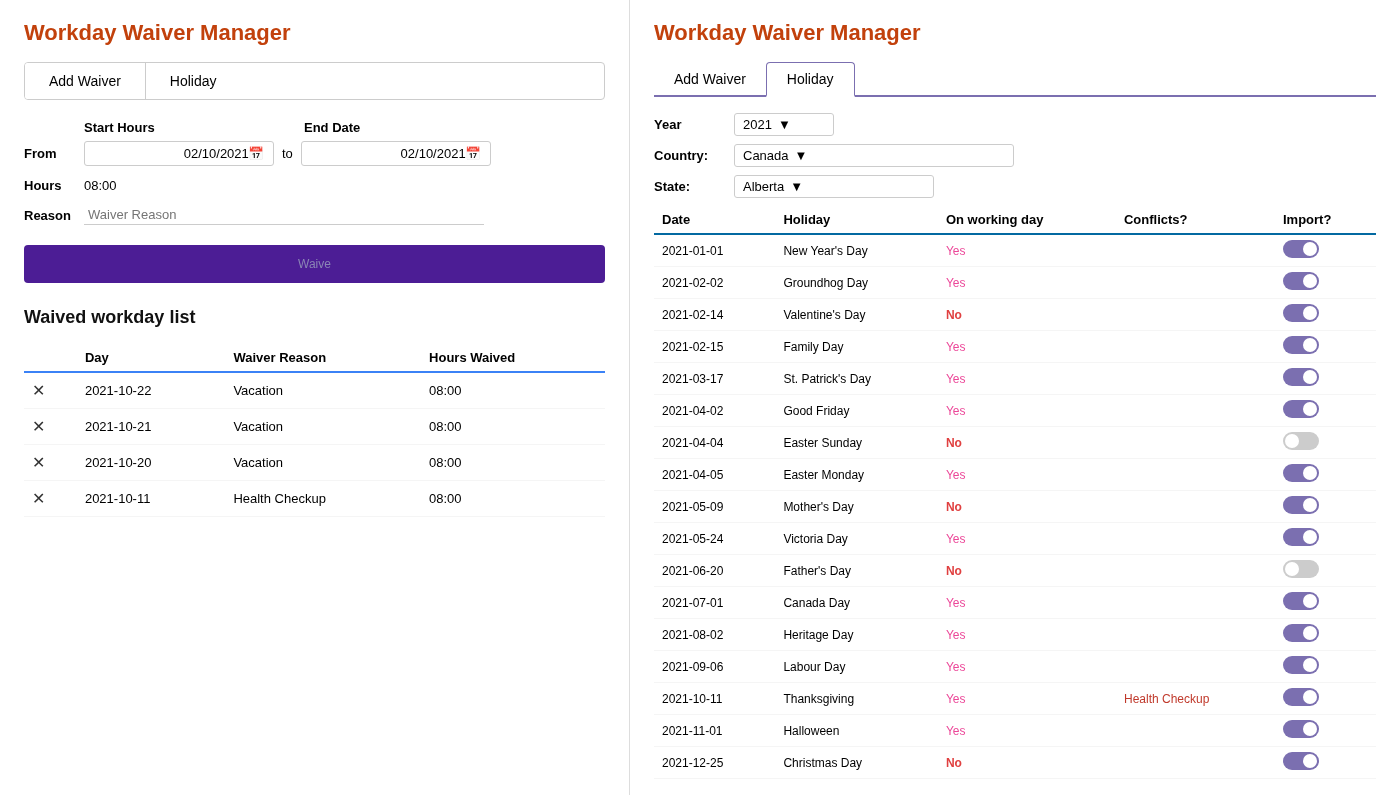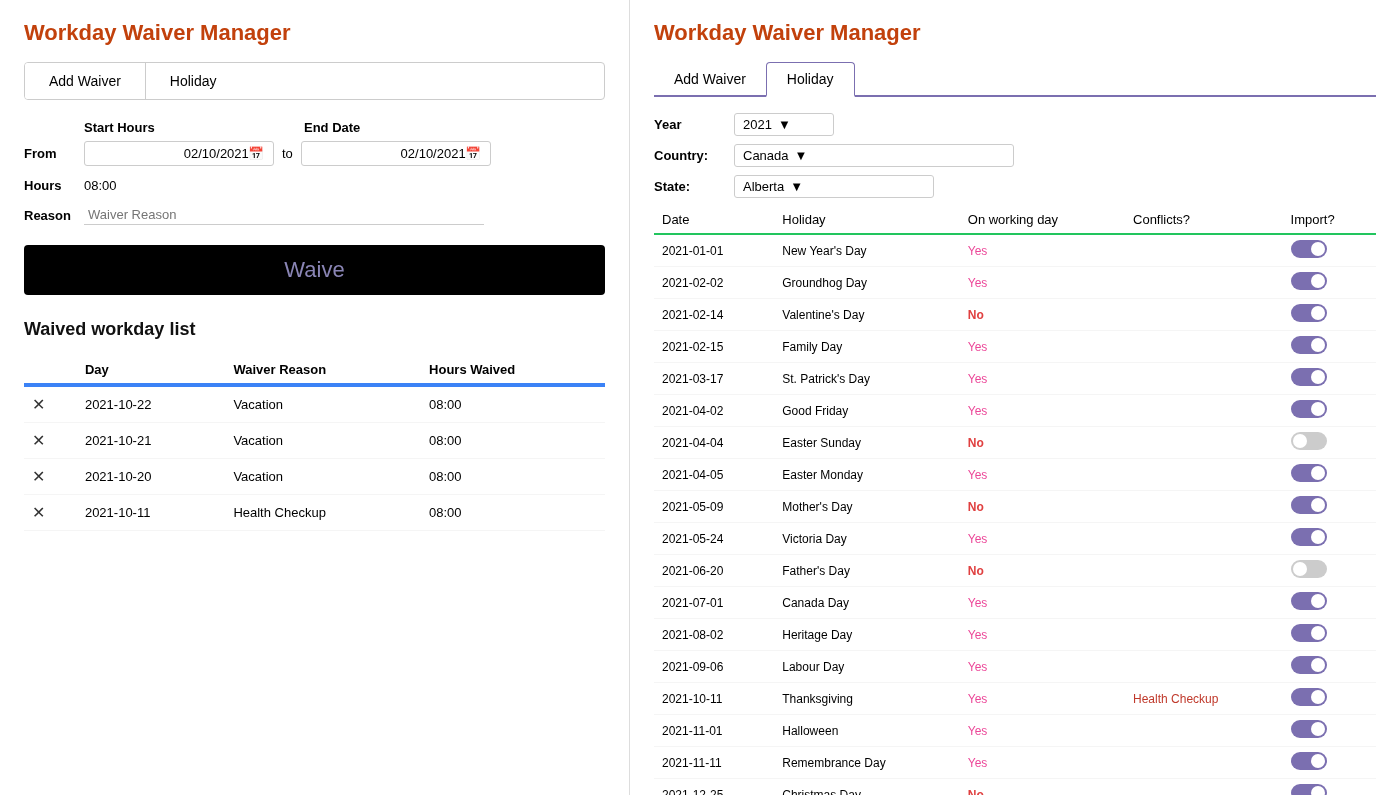--- a/index.html
+++ b/index.html
@@ -133,24 +133,24 @@
       padding: 2px 4px;
       font-size: 13px;
       color: #aaa;
       outline: none;
     }
 
     .waive-btn {
       display: block;
       width: 100%;
       padding: 12px;
-      background: #000000;
+      background: #4c1d95;
       border: none;
       border-radius: 4px;
-      font-size: 22px;
+      font-size: 12px;
       color: #8a85b5;
       cursor: pointer;
       text-align: center;
     }
 
     .section-title {
       font-size: 18px;
       font-weight: bold;
       margin-bottom: 16px;
       margin-top: 24px;
@@ -160,21 +160,21 @@
     .waived-table {
       width: 100%;
       border-collapse: collapse;
     }
 
     .waived-table th {
       font-weight: bold;
       text-align: left;
       padding: 6px 8px;
       font-size: 13px;
-      border-bottom: 4px solid #3b82f6;
+      border-bottom: 2px solid #3b82f6;
     }
 
     .waived-table td {
       padding: 8px 8px;
       font-size: 13px;
       border-bottom: 1px solid #f5f5f5;
     }
 
     .delete-btn {
       background: none;
@@ -255,25 +255,25 @@
       min-width: 200px;
     }
 
     .holiday-table {
       width: 100%;
       border-collapse: collapse;
       margin-bottom: 12px;
     }
 
     .holiday-table th {
-      font-weight: normal;
+      font-weight: bold;
       text-align: left;
       padding: 6px 8px;
       font-size: 13px;
-      border-bottom: 2px solid #22c55e;
+      border-bottom: 2px solid #0369a1;
     }
 
     .holiday-table td {
       padding: 5px 8px;
       font-size: 12px;
       border-bottom: 1px solid #f5f5f5;
     }
 
     .yes-text { color: #ec4899; }
     .no-text { color: #e04040; font-weight: bold; }
@@ -627,32 +627,20 @@
       <td><span class="yes-text">Yes</span></td>
       <td></td>
       <td>
         <label class="toggle toggle-on">
           
           <span class="toggle-slider"></span>
         </label>
       </td>
     </tr>
         <tr>
-      <td>2021-11-11</td>
-      <td>Remembrance Day</td>
-      <td><span class="yes-text">Yes</span></td>
-      <td></td>
-      <td>
-        <label class="toggle toggle-on">
-          
-          <span class="toggle-slider"></span>
-        </label>
-      </td>
-    </tr>
-        <tr>
       <td>2021-12-25</td>
       <td>Christmas Day</td>
       <td><span class="no-text">No</span></td>
       <td></td>
       <td>
         <label class="toggle toggle-on">
           
           <span class="toggle-slider"></span>
         </label>
       </td>

